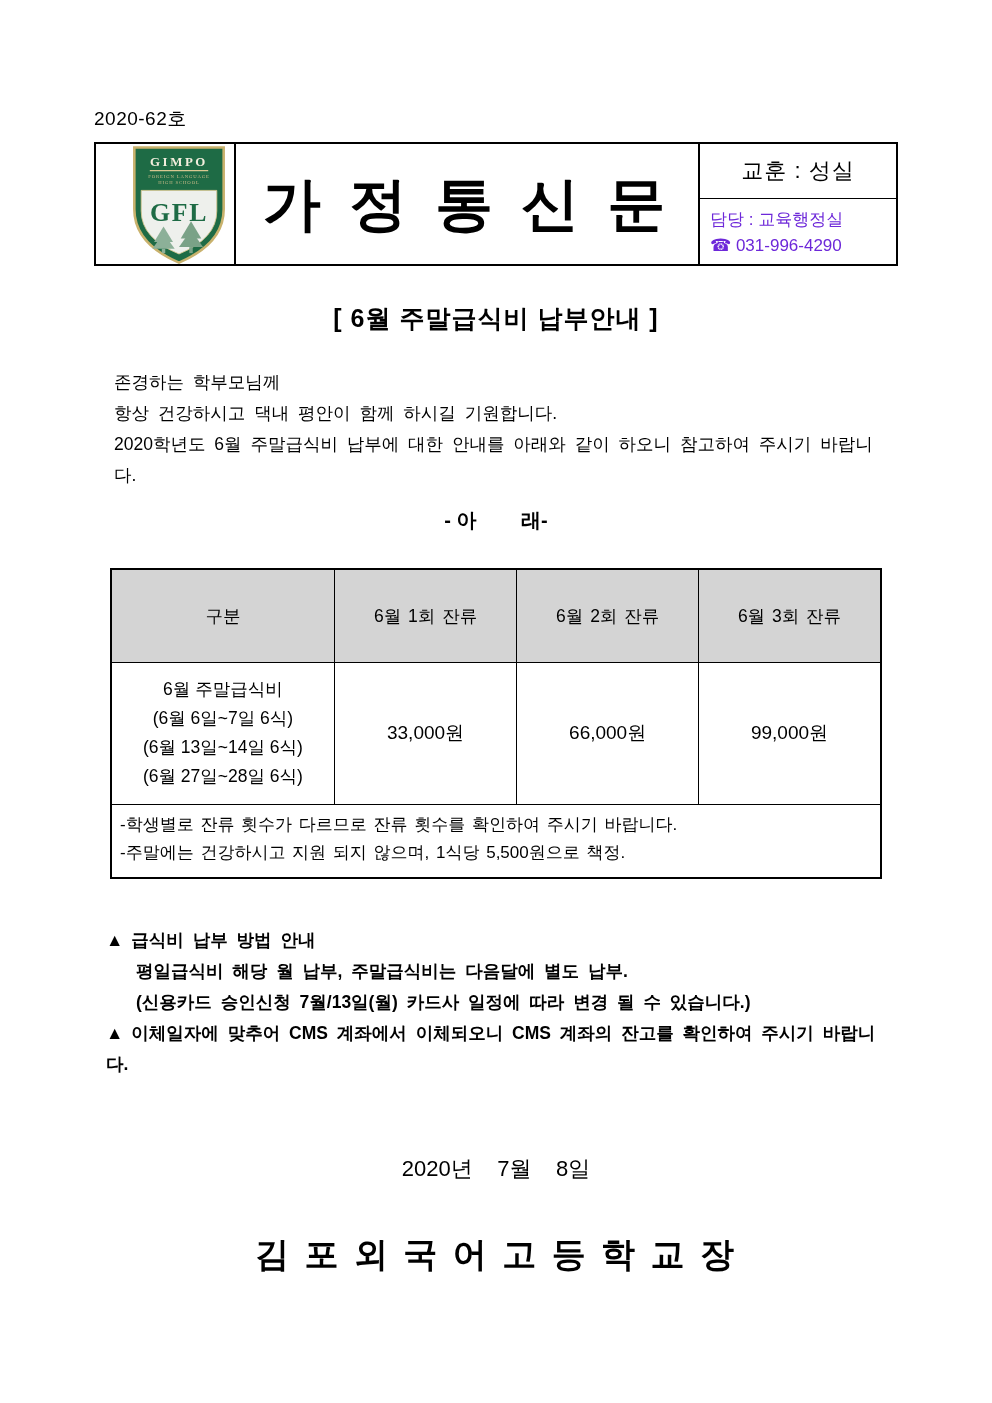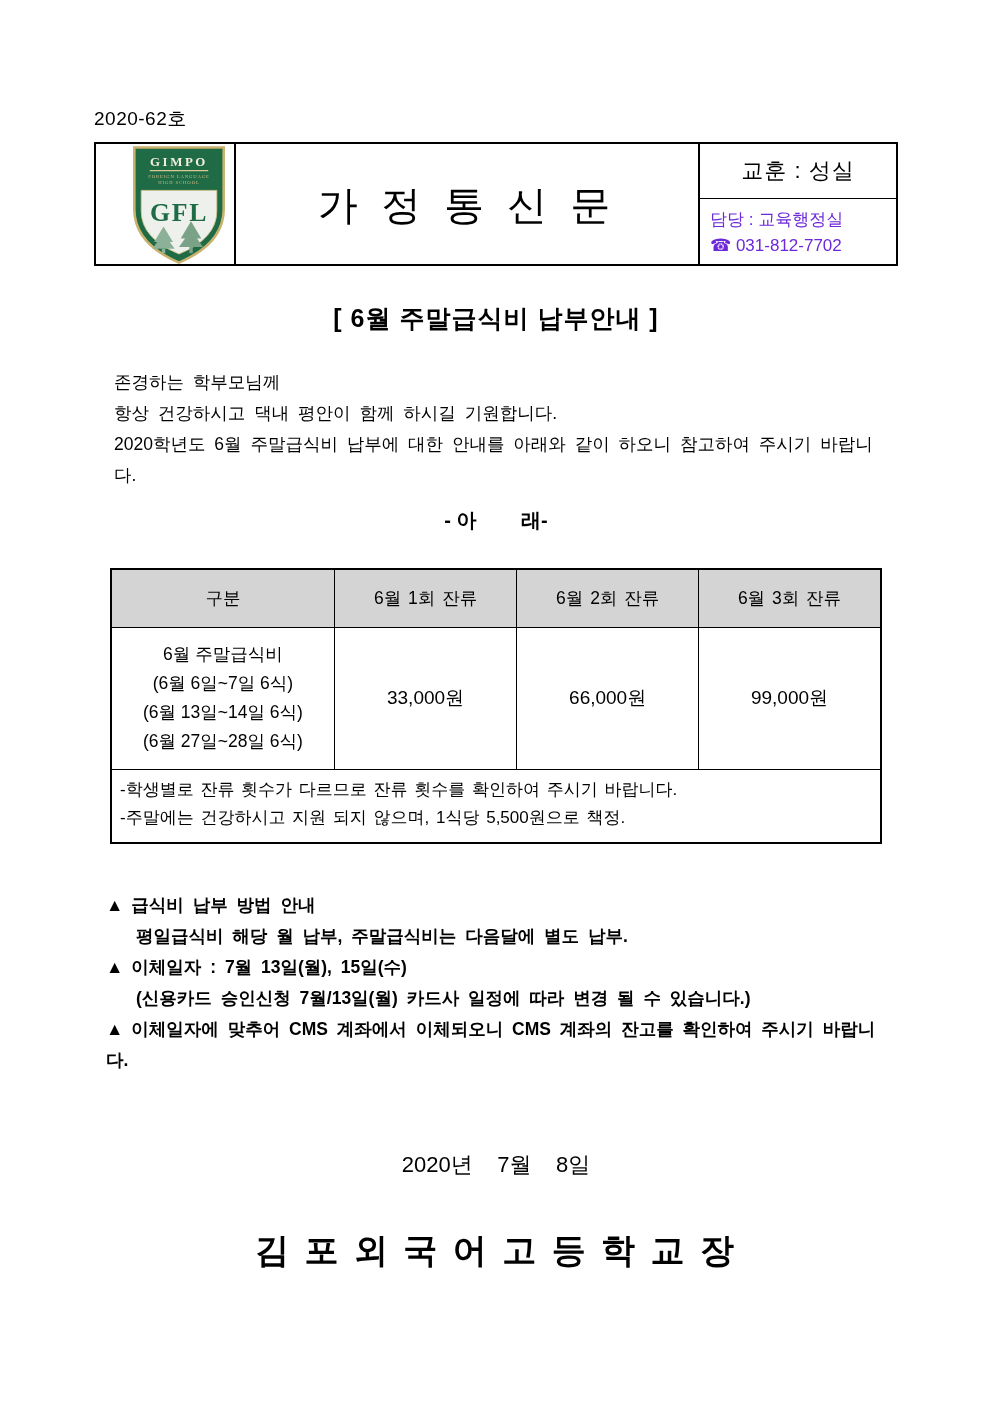--- a/index.html
+++ b/index.html
@@ -31,22 +31,22 @@
   .logo-cell {
     display: flex; align-items: center; justify-content: center;
     border-right: 2px solid #000;
     padding-left: 27px;
   }
   .banner-title-cell {
     display: flex; align-items: center; justify-content: center;
     border-right: 2px solid #000;
   }
   .banner-title {
-    font-size: 40px;
-    font-weight: normal;
+    font-size: 58px;
+    font-weight: bold;
     letter-spacing: 6px;
     white-space: pre;
   }
   .header-right {
     display: flex; flex-direction: column;
   }
   .motto-cell {
     flex: 0 0 55px;
     display: flex; align-items: center; justify-content: center;
     border-bottom: 1.5px solid #000;
@@ -95,21 +95,21 @@
     border: 2px solid #000;
     table-layout: fixed;
   }
   .fee-table th, .fee-table td {
     border: 1.5px solid #000;
     text-align: center;
     vertical-align: middle;
   }
   .fee-table th {
     background: #d4d4d4;
-    height: 58px;
+    height: 93px;
     font-size: 17.5px;
     font-weight: normal;
     word-spacing: 2px;
   }
   .fee-table td.label-cell {
     height: 142px;
     font-size: 17.5px;
     line-height: 29px;
     text-align: center;
   }
@@ -195,21 +195,21 @@
         </g>
       </svg>
     </div>
     <div class="banner-title-cell">
       <div class="banner-title">가 정 통 신 문</div>
     </div>
     <div class="header-right">
       <div class="motto-cell">교훈 : 성실</div>
       <div class="dept-cell">
         <div>담당 : 교육행정실</div>
-        <div>☎ 031-812-7702</div>
+        <div>☎ 031-996-4290</div>
       </div>
     </div>
   </div>
 
   <div class="subject">[ 6월 주말급식비 납부안내 ]</div>
 
   <div class="greeting">
     <div>존경하는 학부모님께</div>
     <div>항상 건강하시고 댁내 평안이 함께 하시길 기원합니다.</div>
     <div>2020학년도 6월 주말급식비 납부에 대한 안내를 아래와 같이 하오니 참고하여 주시기 바랍니다.</div>
@@ -251,23 +251,20 @@
     </tbody>
   </table>
 
   <div class="bullets">
     <div class="bullet-line">
       <span class="marker">▲</span><span>급식비 납부 방법 안내</span>
     </div>
     <div class="bullet-line indent">
       <span>평일급식비 해당 월 납부, 주말급식비는 다음달에 별도 납부.</span>
     </div>
-    <div class="bullet-line">
-      <span class="marker">▲</span><span>이체일자 : 7월 13일(월), 15일(수)</span>
-    </div>
     <div class="bullet-line indent">
       <span>(신용카드 승인신청 7월/13일(월) 카드사 일정에 따라 변경 될 수 있습니다.)</span>
     </div>
     <div class="bullet-line">
       <span class="marker">▲</span><span>이체일자에 맞추어 CMS 계좌에서 이체되오니 CMS 계좌의 잔고를 확인하여 주시기 바랍니다.</span>
     </div>
   </div>
 
   <div class="letter-date">2020년    7월    8일</div>
 

